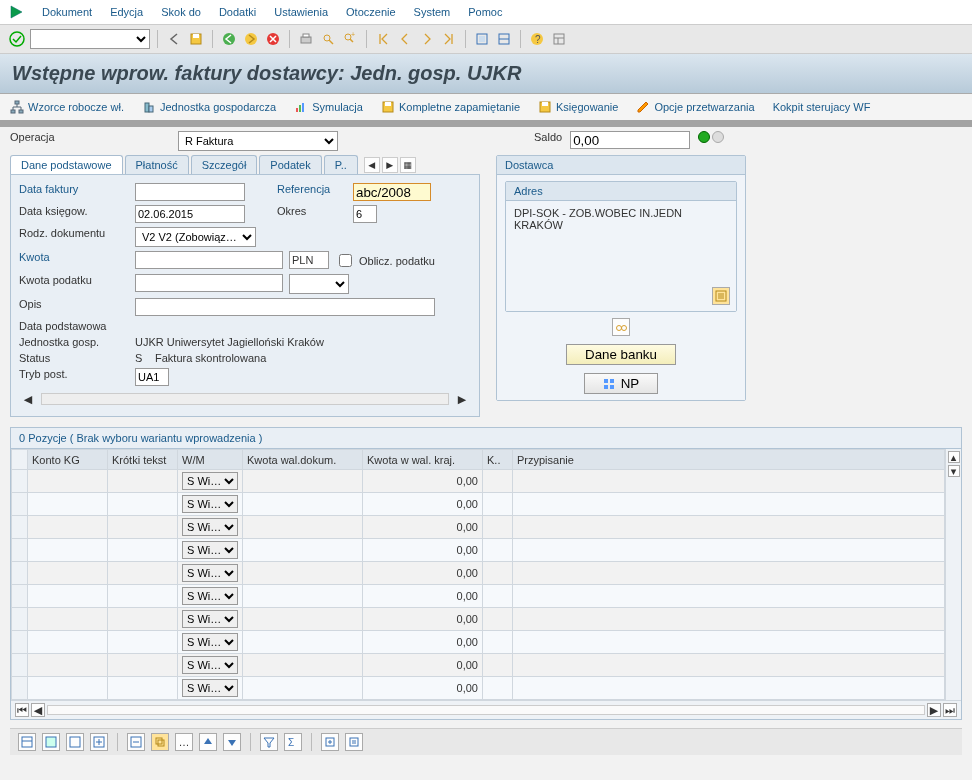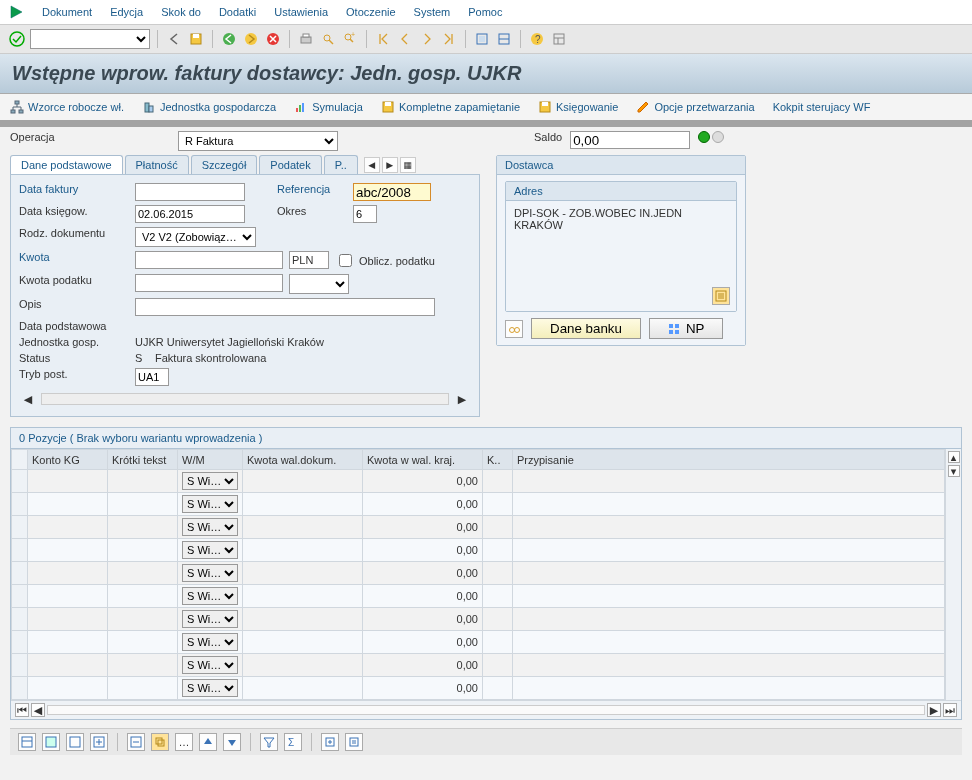--- a/index.html
+++ b/index.html
@@ -353,21 +353,21 @@
                   <svg width="12" height="12">
                       <rect x="1" y="1" width="10" height="10" fill="none" stroke="#b58a1a"></rect>
                       <line x1="3" y1="4" x2="9" y2="4" stroke="#b58a1a"></line>
                       <line x1="3" y1="6" x2="9" y2="6" stroke="#b58a1a"></line>
                       <line x1="3" y1="8" x2="9" y2="8" stroke="#b58a1a"></line>
                     </svg>
                 </span>
               </div>
             </div>
           </div>
-          <div style="display:flex; gap:8px; align-items:center;">
+          <div style="display:flex; gap:8px; align-items:center;flex-direction:column;">
             <span class="sq-btn">
               <svg width="12" height="12">
                   <circle cx="4" cy="7" r="2.5" fill="none" stroke="#d8a030"></circle>
                   <circle cx="9" cy="7" r="2.5" fill="none" stroke="#d8a030"></circle>
                   <line x1="6.5" y1="7" x2="6.5" y2="7" stroke="#d8a030"></line>
                 </svg>
             </span>
             <button class="btn">
                 <span>Dane banku</span>
               </button>

